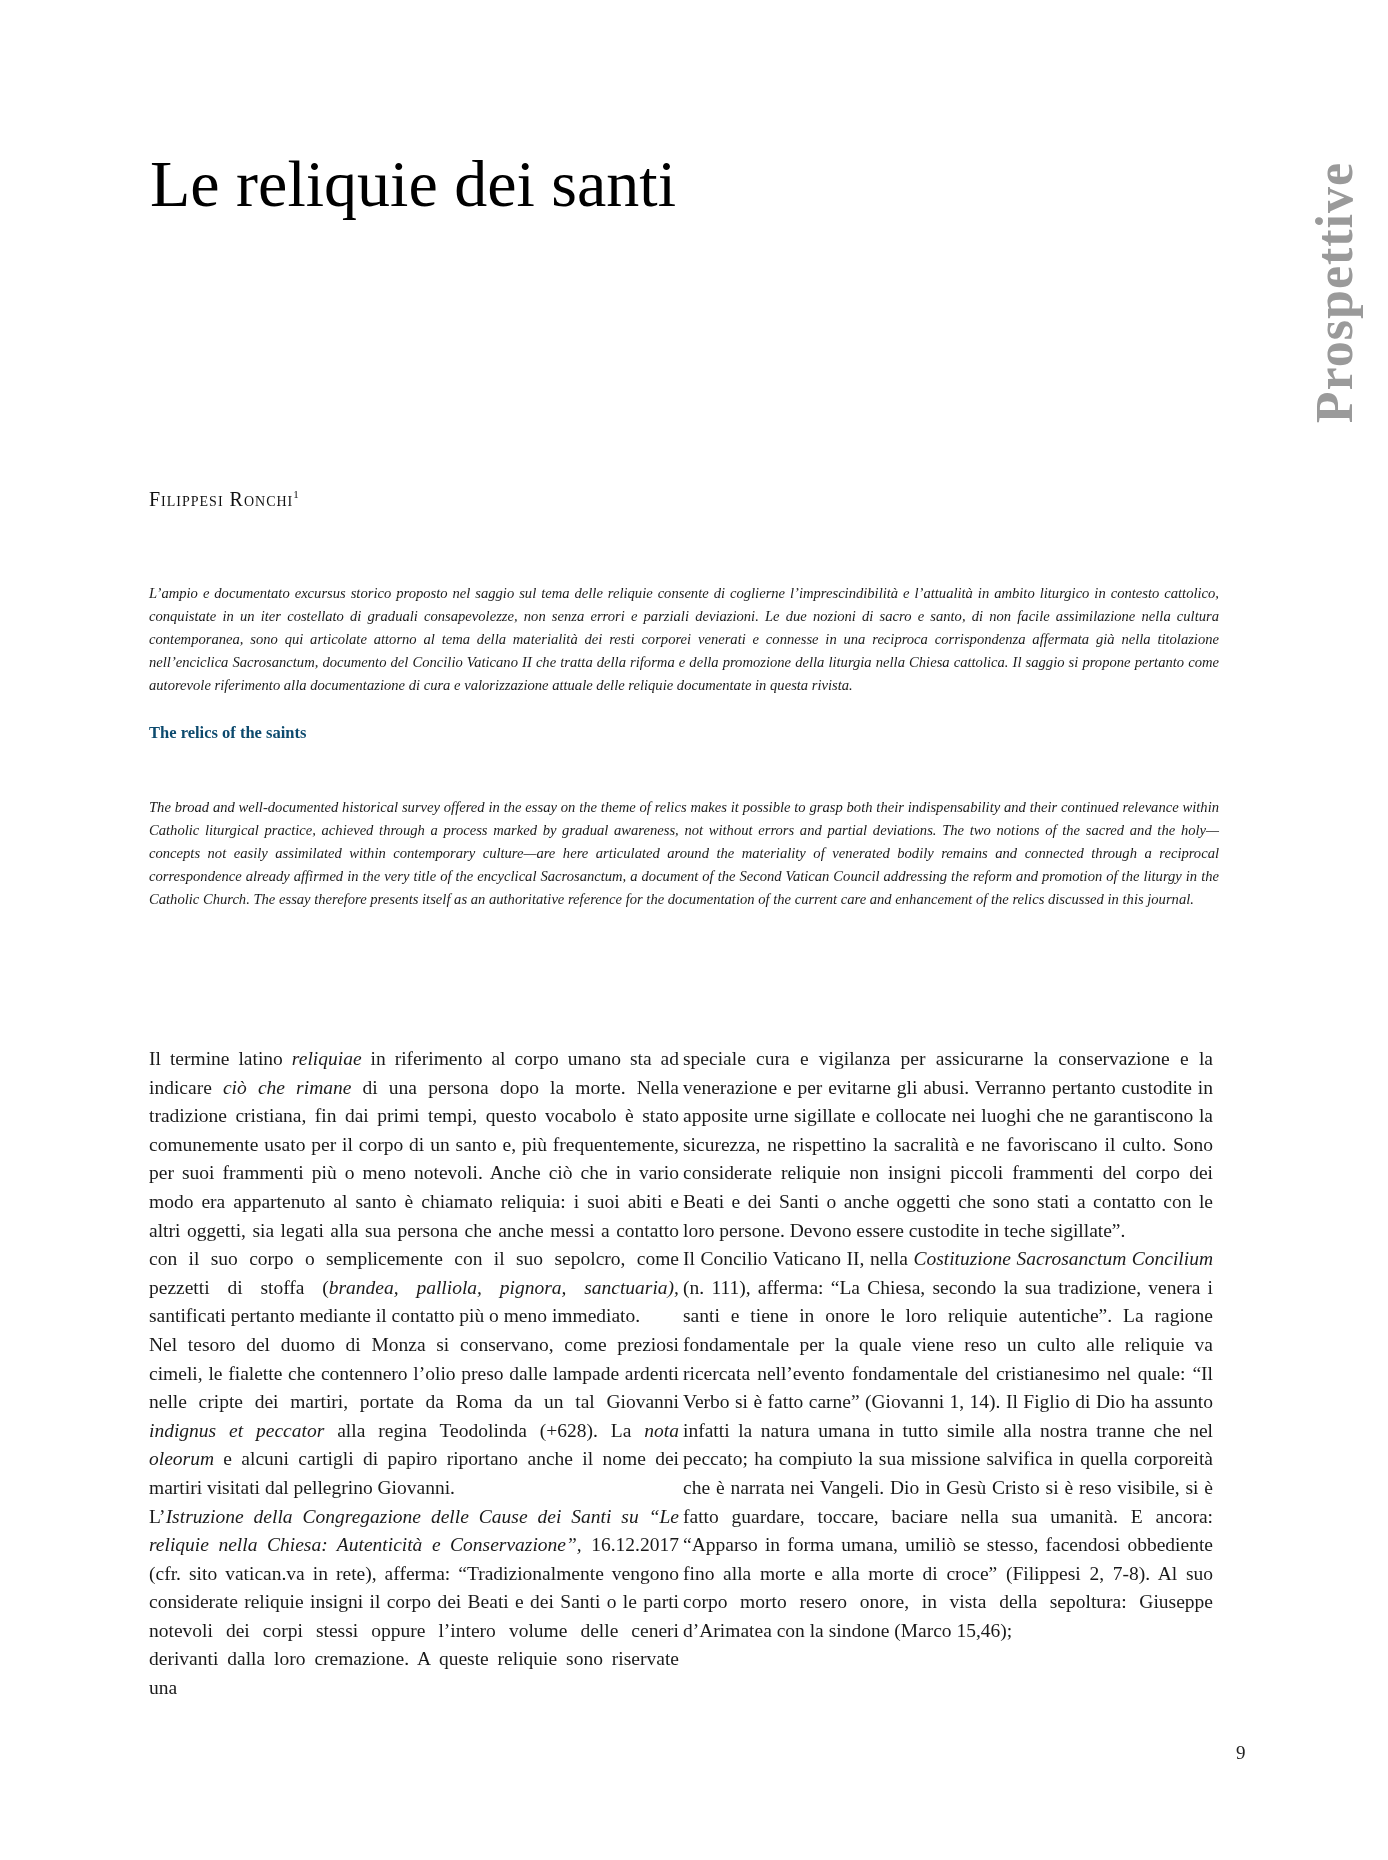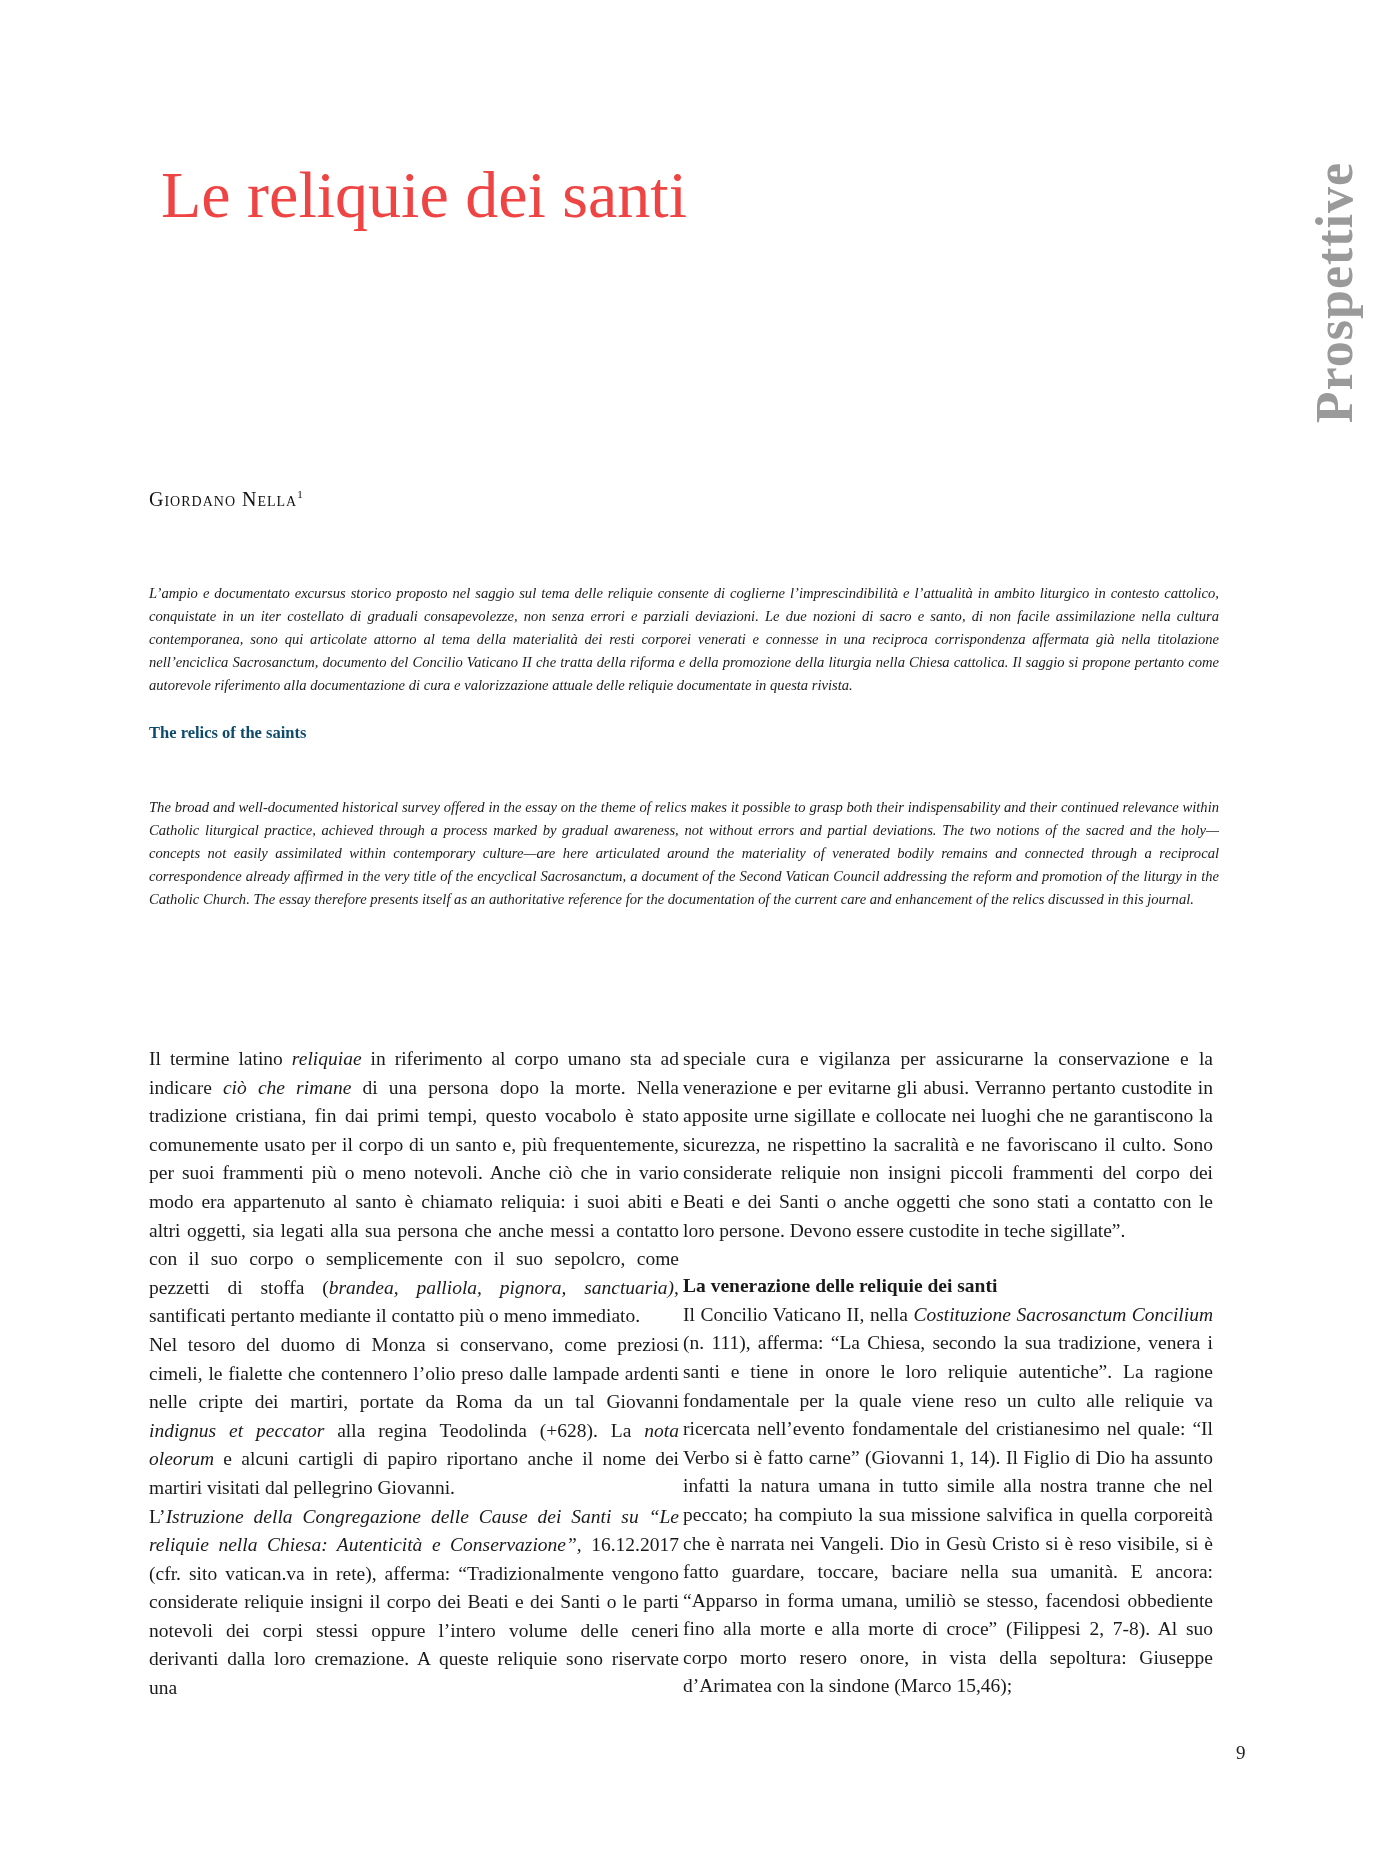--- a/index.html
+++ b/index.html
@@ -1,19 +1,19 @@
 <!DOCTYPE html>
 <html><head>
   <meta charset="utf-8">
   <style>
     html, body { margin: 0; padding: 0; background: #ffffff; }
     body { width: 1388px; height: 1860px; position: relative; overflow: hidden;
            font-family: "Liberation Serif", "DejaVu Serif", serif; color: #111111; }
     .title { position: absolute; left: 149px; top: 150px; font-size: 66px; font-weight: normal;
-             letter-spacing: 0px; margin: 12px; line-height: 1; color: #ef4444; }
+             letter-spacing: 0px; margin: 1px; line-height: 1; color: #000000; }
     .section-label { position: absolute; left: 1300px; top: 175px; width: 70px; height: 235px;
                      display: flex; align-items: center; justify-content: center; }
     .section-label span { display: block; transform: rotate(-90deg); white-space: nowrap;
                           font-size: 52px; font-weight: bold; color: #9a9a9a; letter-spacing: 1px; }
     .author { position: absolute; left: 149px; top: 488px; font-size: 20px; letter-spacing: 1px;
               font-variant: small-caps; color: #111; }
     .author sup { font-size: 11px; vertical-align: super; letter-spacing: 0; }
     .abstract { position: absolute; left: 149px; width: 1070px; font-style: italic; font-size: 14.6px;
                 line-height: 23px; text-align: justify; color: #1a1a1a; margin: 0; }
     .abstract.it { top: 582px; }
@@ -31,33 +31,32 @@
 </head>
 <body>
 
 <h1 class="title">Le reliquie dei santi</h1>
 
 <div class="section-label">
   <span>Prospettive</span>
 </div>
 
 <div class="author">
-  <span>Giordano Nella</span><sup>1</sup>
+  <span>Filippesi Ronchi</span><sup>1</sup>
 </div>
 
 <p class="abstract it">L’ampio e documentato excursus storico proposto nel saggio sul tema delle reliquie consente di coglierne l’imprescindibilità e l’attualità in ambito liturgico in contesto cattolico, conquistate in un iter costellato di graduali consapevolezze, non senza errori e parziali deviazioni. Le due nozioni di sacro e santo, di non facile assimilazione nella cultura contemporanea, sono qui articolate attorno al tema della materialità dei resti corporei venerati e connesse in una reciproca corrispondenza affermata già nella titolazione nell’enciclica Sacrosanctum, documento del Concilio Vaticano II che tratta della riforma e della promozione della liturgia nella Chiesa cattolica. Il saggio si propone pertanto come autorevole riferimento alla documentazione di cura e valorizzazione attuale delle reliquie documentate in questa rivista.</p>
 
 <h2 class="abstract-en-title">The relics of the saints</h2>
 <p class="abstract en">The broad and well-documented historical survey offered in the essay on the theme of relics makes it possible to grasp both their indispensability and their continued relevance within Catholic liturgical practice, achieved through a process marked by gradual awareness, not without errors and partial deviations. The two notions of the sacred and the holy—concepts not easily assimilated within contemporary culture—are here articulated around the materiality of venerated bodily remains and connected through a reciprocal correspondence already affirmed in the very title of the encyclical Sacrosanctum, a document of the Second Vatican Council addressing the reform and promotion of the liturgy in the Catholic Church. The essay therefore presents itself as an authoritative reference for the documentation of the current care and enhancement of the relics discussed in this journal.</p>
 
 <div class="col left">
   <p><span>Il termine latino </span><em>reliquiae</em><span> in riferimento al corpo umano sta ad indicare </span><em>ciò che rimane</em><span> di una persona dopo la morte. Nella tradizione cristiana, fin dai primi tempi, questo vocabolo è stato comunemente usato per il corpo di un santo e, più frequentemente, per suoi frammenti più o meno notevoli. Anche ciò che in vario modo era appartenuto al santo è chiamato reliquia: i suoi abiti e altri oggetti, sia legati alla sua persona che anche messi a contatto con il suo corpo o semplicemente con il suo sepolcro, come pezzetti di stoffa (</span><em>brandea, palliola, pignora, sanctuaria),</em><span> santificati pertanto mediante il contatto più o meno immediato.</span></p>
   <p><span>Nel tesoro del duomo di Monza si conservano, come preziosi cimeli, le fialette che contennero l’olio preso dalle lampade ardenti nelle cripte dei martiri, portate da Roma da un tal Giovanni </span><em>indignus et peccator</em><span> alla regina Teodolinda (+628). La </span><em>nota oleorum</em><span> e alcuni cartigli di papiro riportano anche il nome dei martiri visitati dal pellegrino Giovanni.</span></p>
   <p><span>L’</span><em>Istruzione della Congregazione delle Cause dei Santi su “Le reliquie nella Chiesa: Autenticità e Conservazione”,</em><span> 16.12.2017 (cfr. sito vatican.va in rete), afferma: “Tradizionalmente vengono considerate reliquie insigni il corpo dei Beati e dei Santi o le parti notevoli dei corpi stessi oppure l’intero volume delle ceneri derivanti dalla loro cremazione. A queste reliquie sono riservate una</span></p>
 </div>
 
 <div class="col right">
   <p><span>speciale cura e vigilanza per assicurarne la conservazione e la venerazione e per evitarne gli abusi. Verranno pertanto custodite in apposite urne sigillate e collocate nei luoghi che ne garantiscono la sicurezza, ne rispettino la sacralità e ne favoriscano il culto. Sono considerate reliquie non insigni piccoli frammenti del corpo dei Beati e dei Santi o anche oggetti che sono stati a contatto con le loro persone. Devono essere custodite in teche sigillate”.</span></p>
-  <h3>La venerazione delle reliquie dei santi</h3>
   <p><span>Il Concilio Vaticano II, nella </span><em>Costituzione Sacrosanctum Concilium</em><span> (n. 111), afferma: “La Chiesa, secondo la sua tradizione, venera i santi e tiene in onore le loro reliquie autentiche”. La ragione fondamentale per la quale viene reso un culto alle reliquie va ricercata nell’evento fondamentale del cristianesimo nel quale: “Il Verbo si è fatto carne” (Giovanni 1, 14). Il Figlio di Dio ha assunto infatti la natura umana in tutto simile alla nostra tranne che nel peccato; ha compiuto la sua missione salvifica in quella corporeità che è narrata nei Vangeli. Dio in Gesù Cristo si è reso visibile, si è fatto guardare, toccare, baciare nella sua umanità. E ancora: “Apparso in forma umana, umiliò se stesso, facendosi obbediente fino alla morte e alla morte di croce” (Filippesi 2, 7-8). Al suo corpo morto resero onore, in vista della sepoltura: Giuseppe d’Arimatea con la sindone (Marco 15,46);</span></p>
 </div>
 
 <div class="page-number">9</div>
 
 </body></html>

